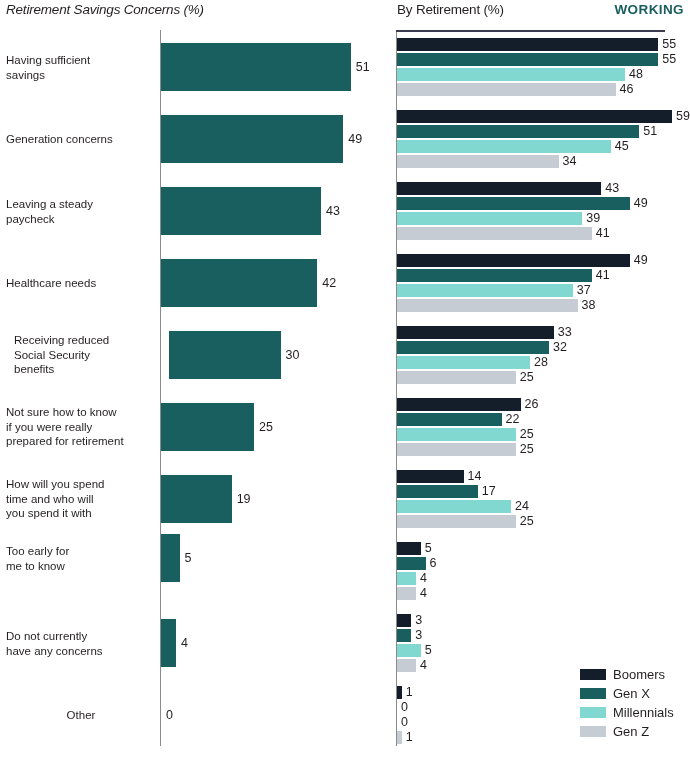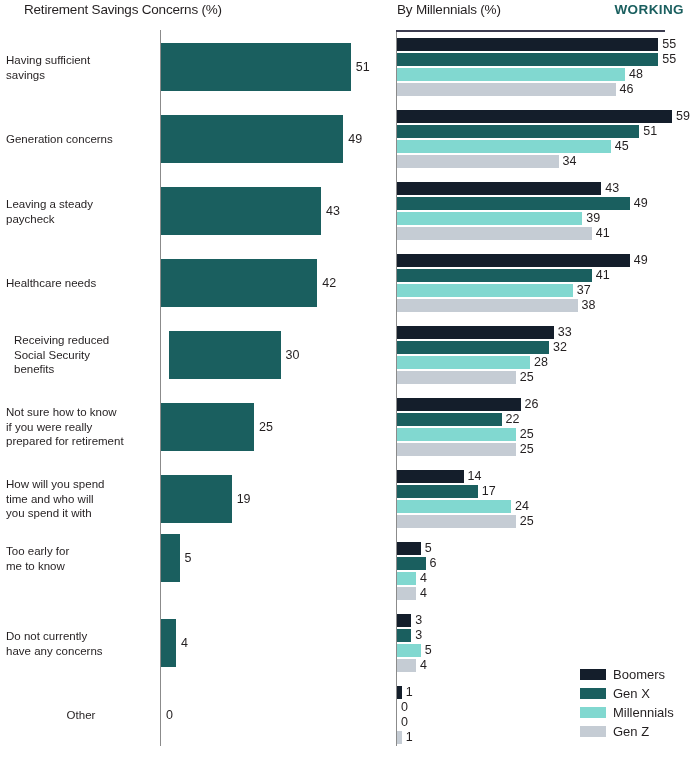--- a/index.html
+++ b/index.html
@@ -26,21 +26,21 @@
   }
   .hdr-title {
     position: absolute;
     top: 2px;
     font-size: 13.5px;
     font-weight: 400;
     color: #231f20;
     letter-spacing: -0.2px;
     white-space: nowrap;
   }
-  #hdr-left  { left: 24px; }
+  #hdr-left  { left: 6px; font-style: italic; }
   #hdr-right { left: 397px; }
   #brand {
     position: absolute;
     right: 6px;
     top: 2px;
     font-size: 13.5px;
     font-weight: bold;
     letter-spacing: 0.4px;
     color: #1a5f5f;
     white-space: nowrap;
@@ -169,21 +169,21 @@
     color: #231f20;
     margin-left: 7px;
     white-space: nowrap;
   }
 </style>
 </head>
 <body>
 
 <div id="header">
   <div class="hdr-title" id="hdr-left">Retirement Savings Concerns (%)</div>
-  <div class="hdr-title" id="hdr-right">By Millennials (%)</div>
+  <div class="hdr-title" id="hdr-right">By Retirement (%)</div>
   <div id="brand">WORKING</div>
 </div>
 
 <div id="panel-left">
   <div id="axis-left"></div>
   <div id="left-rows">
       <div class="row-left" style="top: 3px;">
         <div class="cat-label">Having sufficient<br>savings</div>
         <div class="bar-left-wrap">
           <div class="bar-left" style="width: 189.72px; background: rgb(26, 95, 95);"></div>

